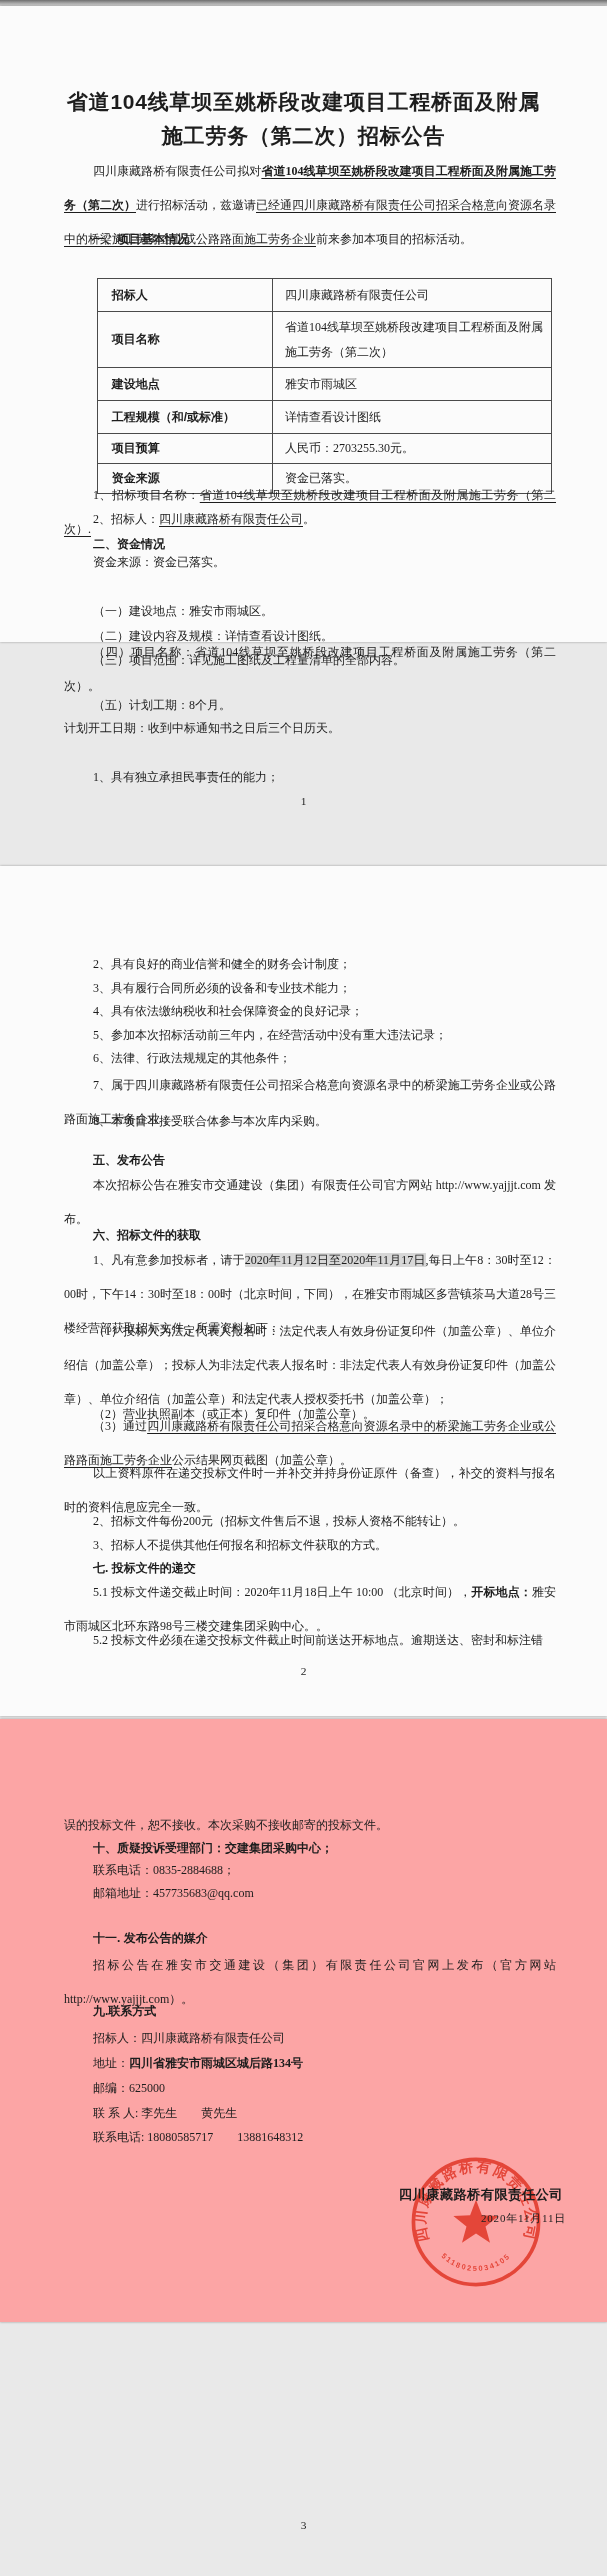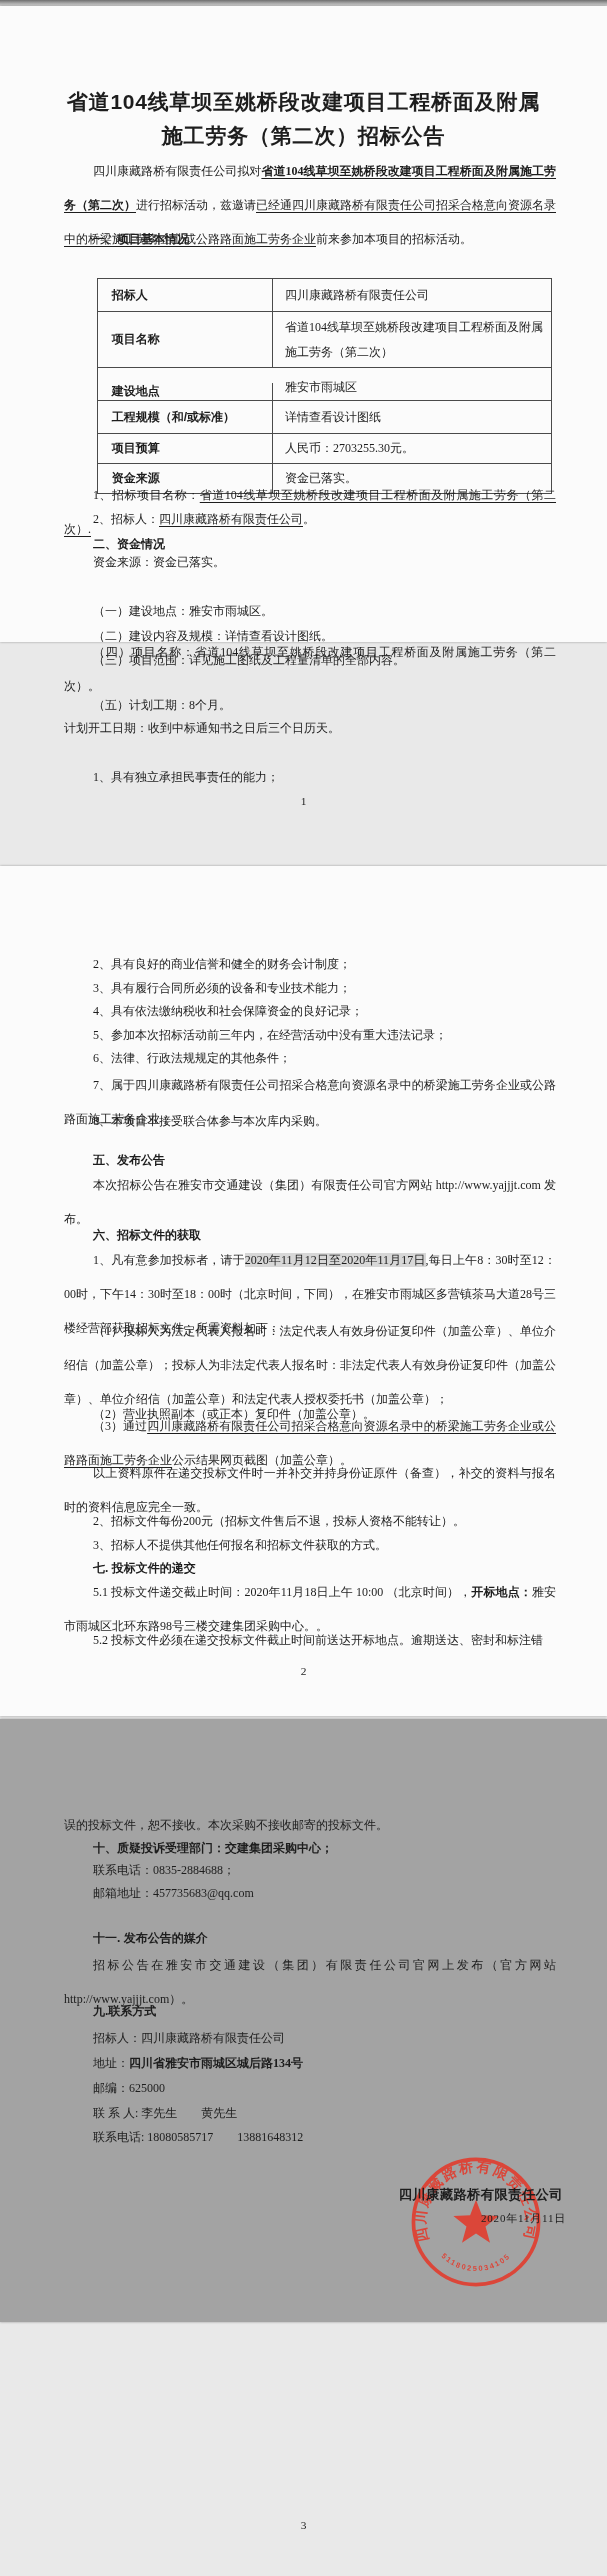--- a/index.html
+++ b/index.html
@@ -4,21 +4,21 @@
 <style>
   html,body{margin:0;padding:0;}
   body{background:#d8d8d8;font-family:"Liberation Serif","DejaVu Serif",serif;color:#1d1d1d;}
   #canvas{position:relative;width:607px;height:2576px;margin:0 auto;background:#e9e9e9;overflow:hidden;}
   .scan-edge-top{position:absolute;left:0;top:0;width:607px;height:6px;
     background:linear-gradient(#6f6f6f,#d9d9d9);}
   .page{position:absolute;left:0;width:607px;background:#fbfbfb;
     box-shadow:0 0 2.3px rgba(0,0,0,.35);}
   #page1{top:6px;height:636px;background:#fbfbfb;}
   #page2{top:866px;height:850px;background:#fbfbfb;}
-  #page3{top:1719px;height:603px;background:#a3a3a3;}
+  #page3{top:1719px;height:603px;background:#fca5a5;}
   .bx{position:absolute;left:64px;width:492px;font-size:12px;line-height:34px;
       text-align:justify;text-justify:inter-ideograph;}
   .ind{text-indent:29px;}
   .ctr{left:0;width:607px;text-align:center;}
   .hd{font-family:"Liberation Sans","DejaVu Sans",sans-serif;font-weight:bold;}
   .title{font-size:21px;line-height:34px;font-weight:bold;letter-spacing:0.8px;
          font-family:"Liberation Sans","DejaVu Sans",sans-serif;}
   .b{font-weight:bold;}
   .u{text-decoration:underline;text-underline-offset:3px;text-decoration-thickness:0.8px;}
   .hl{background:#d7d7d7;}
@@ -56,21 +56,21 @@
 
     <div class="tbl">
       <div class="trow" style="height:32px;">
         <div class="tcell-l">招标人</div>
         <div class="tcell-r">四川康藏路桥有限责任公司</div>
       </div>
       <div class="trow" style="height:55px;">
         <div class="tcell-l">项目名称</div>
         <div class="tcell-r">省道104线草坝至姚桥段改建项目工程桥面及附属施工劳务（第二次）</div>
       </div>
-      <div class="trow" style="height:32px;align-items:flex-end;">
+      <div class="trow" style="height:32px;">
         <div class="tcell-l">建设地点</div>
         <div class="tcell-r">雅安市雨城区</div>
       </div>
       <div class="trow" style="height:32px;">
         <div class="tcell-l">工程规模（和/或标准）</div>
         <div class="tcell-r">详情查看设计图纸</div>
       </div>
       <div class="trow" style="height:29px;">
         <div class="tcell-l">项目预算</div>
         <div class="tcell-r">人民币：2703255.30元。</div>

